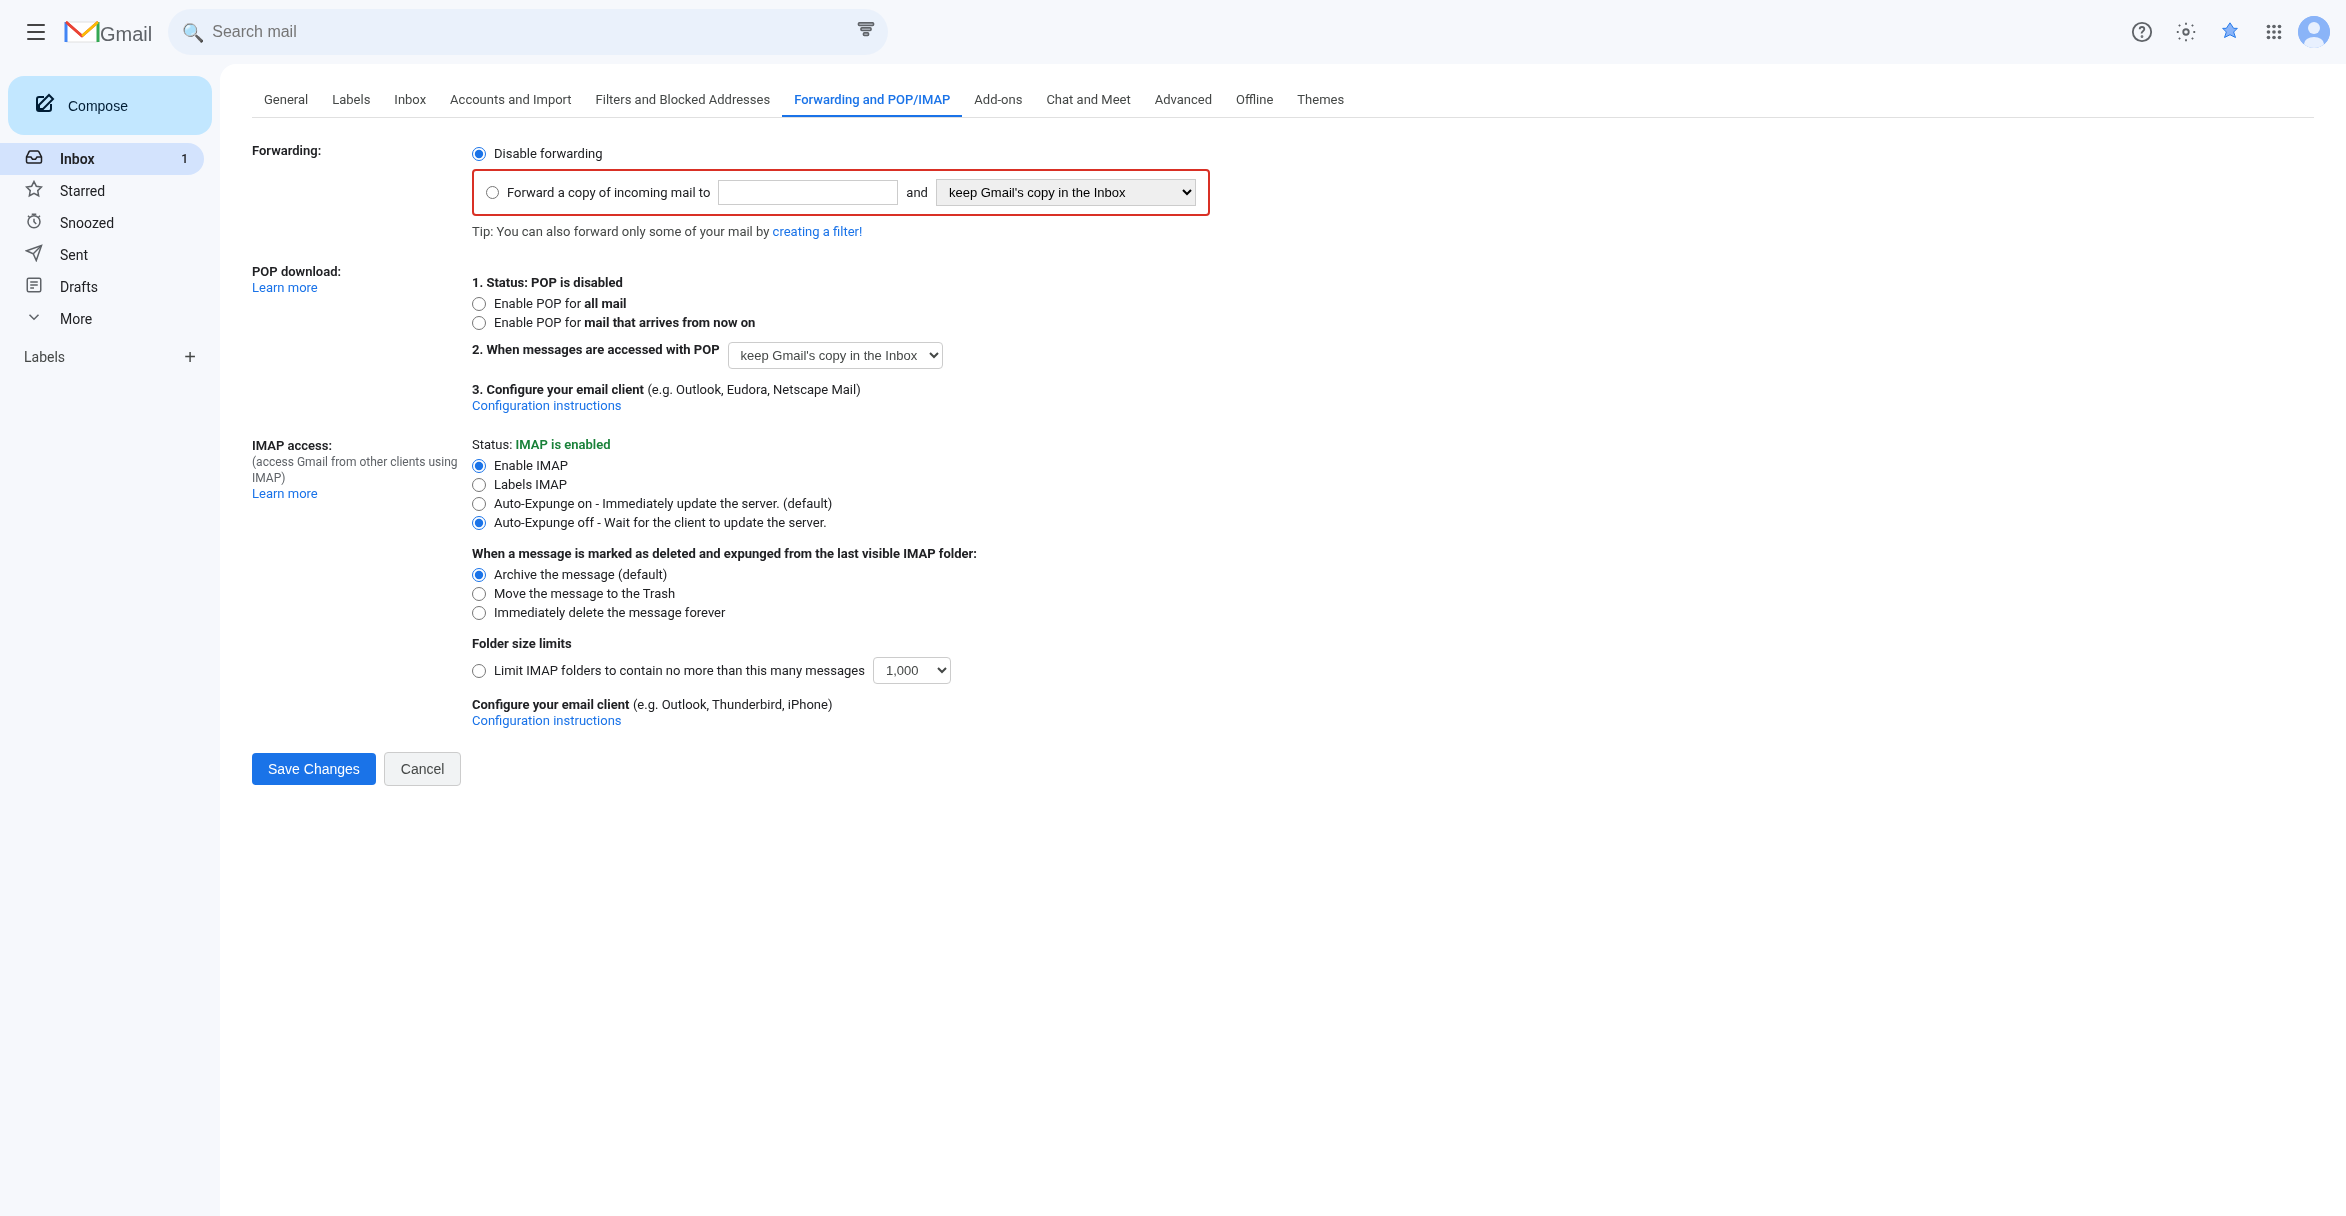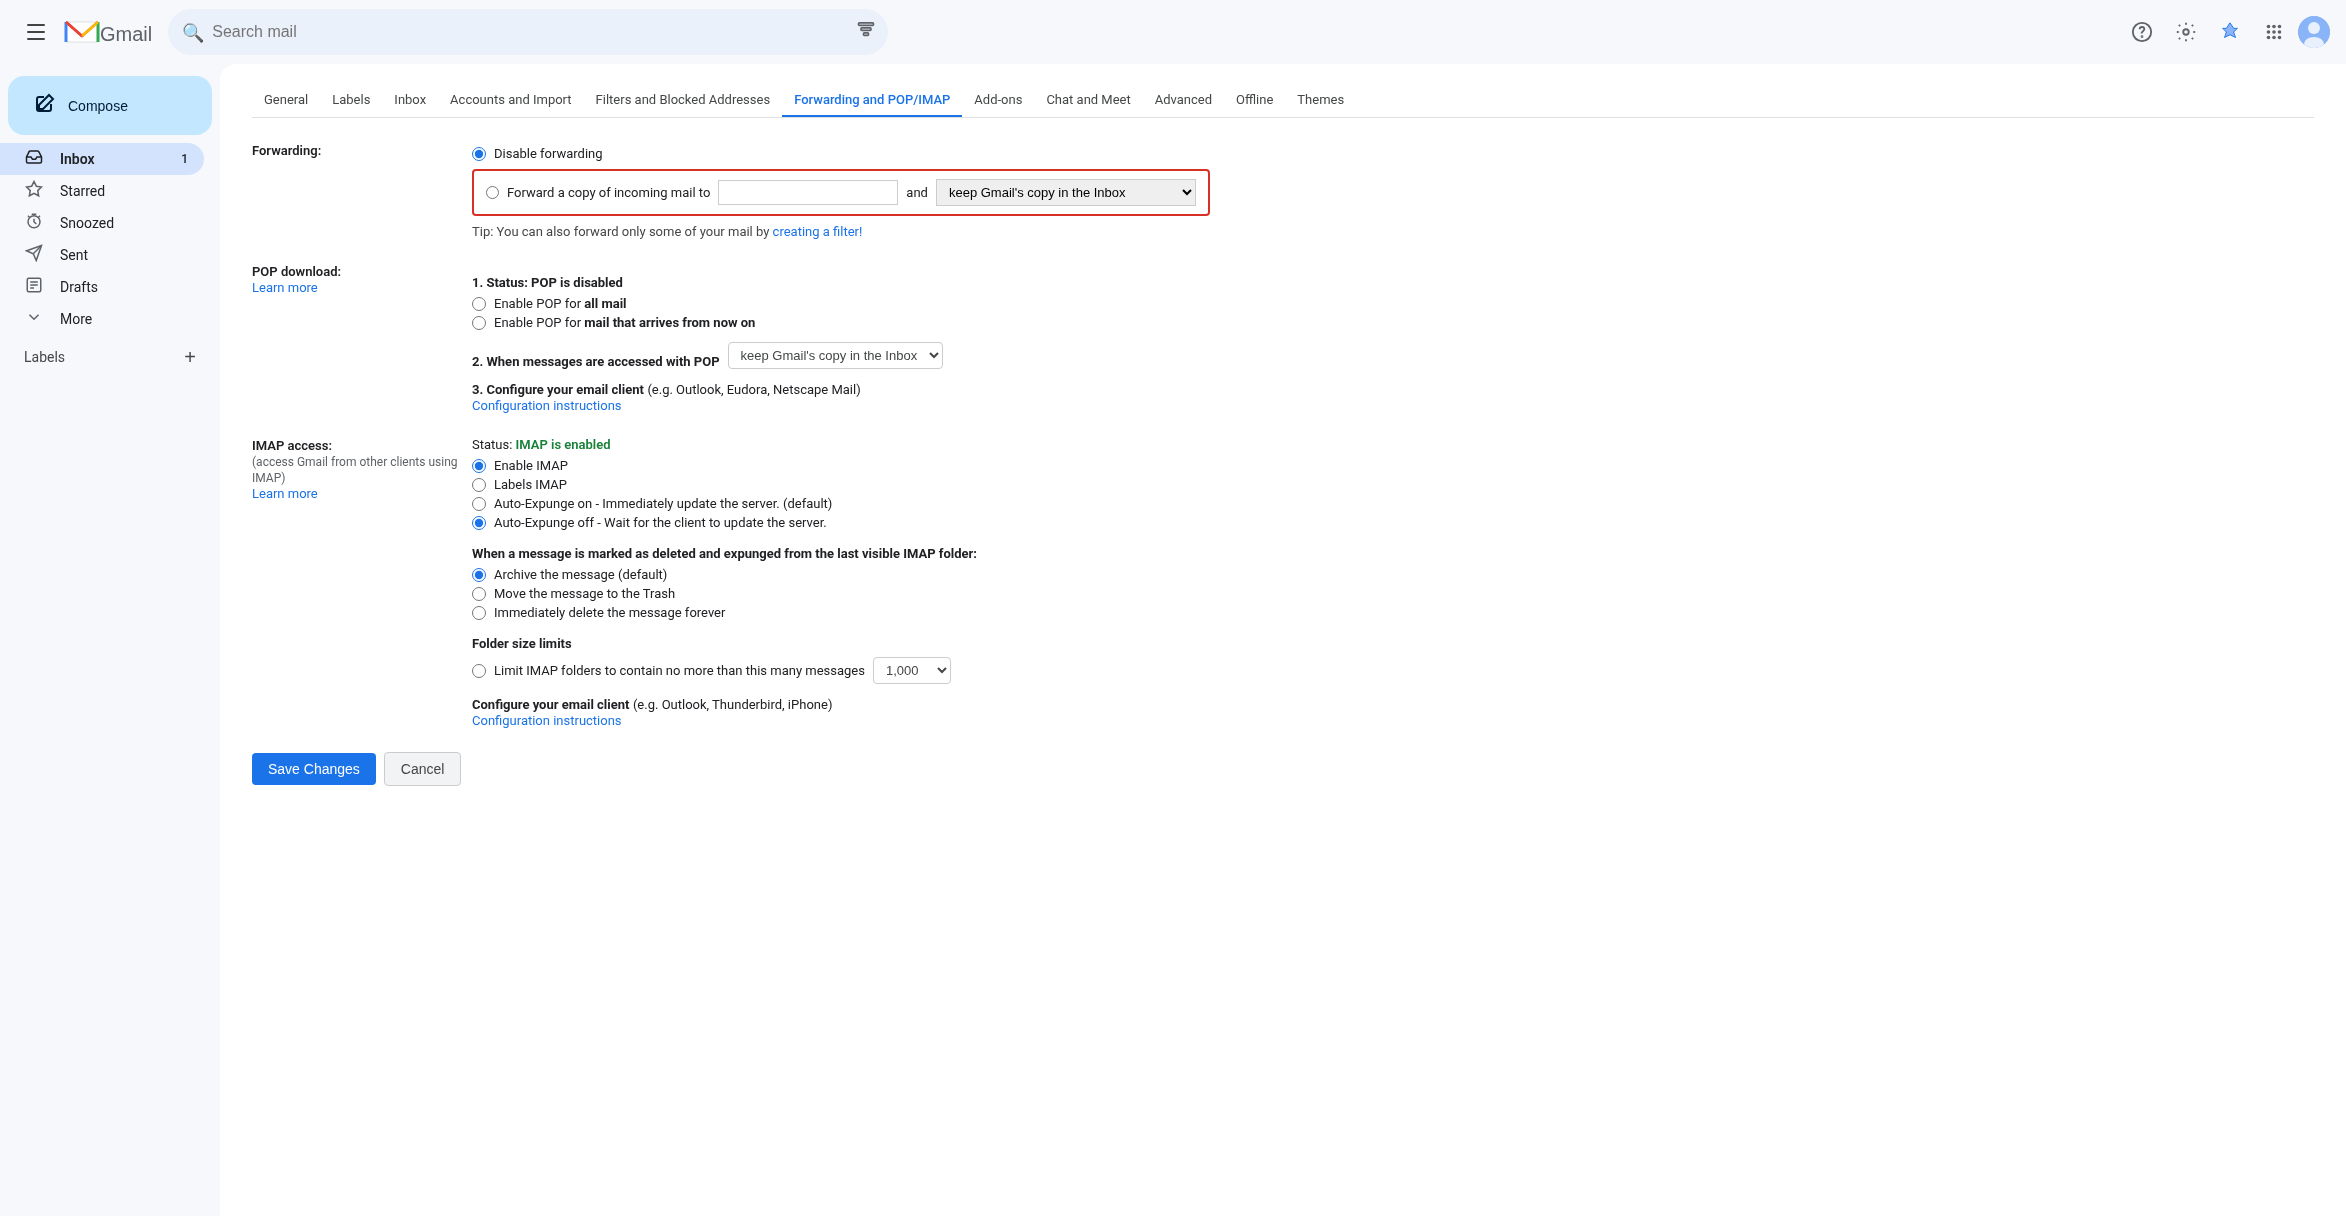--- a/index.html
+++ b/index.html
@@ -57,21 +57,21 @@
     .tip-text { font-size: 13px; color: #444746; margin-top: 8px; }
     .tip-link { color: #1a73e8; cursor: pointer; text-decoration: none; }
 
     
     .radio-option { display: flex; align-items: center; gap: 8px; margin: 4px 0; font-size: 13px; }
     .radio-option input[type="radio"] { accent-color: #1a73e8; width: 14px; height: 14px; }
     .section-title { font-weight: 700; font-size: 13px; margin-top: 12px; margin-bottom: 6px; }
     .status-enabled { color: #188038; font-weight: 600; }
 
     
-    .dropdown-row { display: flex; align-items: flex-end; gap: 8px; margin: 8px 0; font-size: 13px; }
+    .dropdown-row { display: flex; align-items: flex-start; gap: 8px; margin: 8px 0; font-size: 13px; }
     .dropdown-select { border: 1px solid #ccc; border-radius: 4px; padding: 4px 8px; font-size: 13px; color: #444746; background: #fff; cursor: pointer; }
 
     
     .config-link { color: #1a73e8; cursor: pointer; font-size: 13px; text-decoration: none; }
 
     
     .imap-section-title { font-weight: 700; font-size: 13px; margin: 16px 0 6px 0; }
 
     
     .folder-limit-row { display: flex; align-items: center; gap: 8px; font-size: 13px; }

